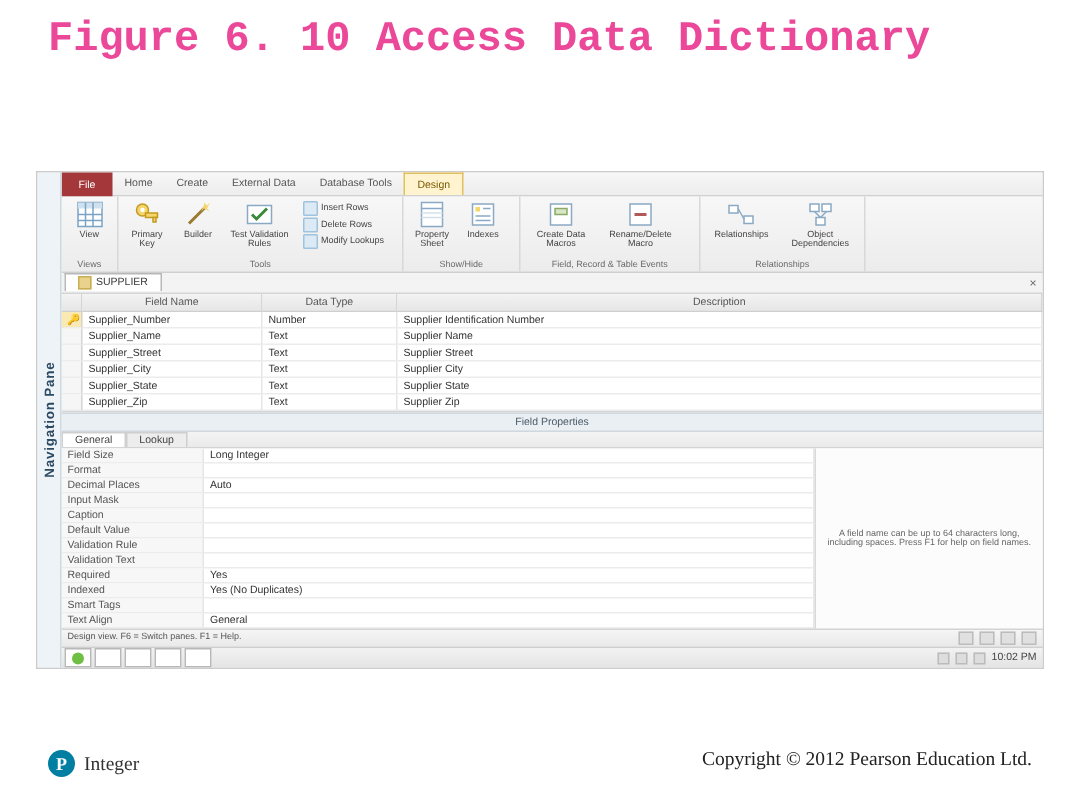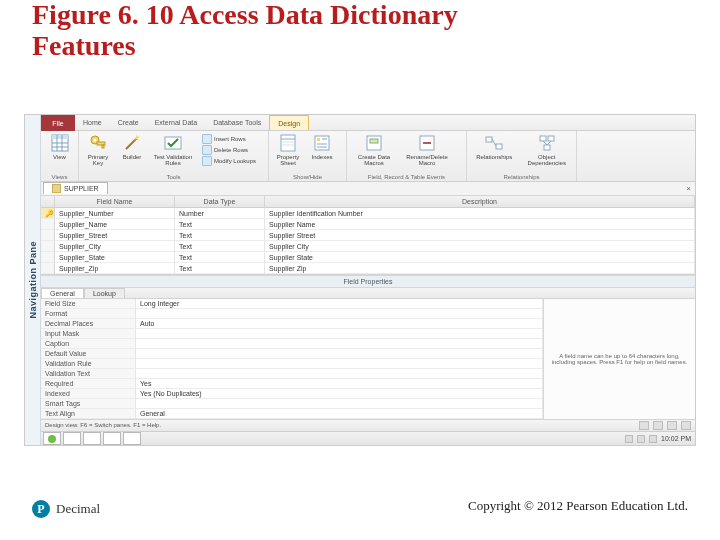--- a/index.html
+++ b/index.html
@@ -1,18 +1,18 @@
 <!DOCTYPE html>
 <html><head>
 <meta charset="utf-8">
 <style>
   * { box-sizing: border-box; margin: 0; padding: 0; }
   html, body { width: 720px; height: 540px; font-family: "Segoe UI", Tahoma, sans-serif; background: #fff; overflow: hidden; }
   .slide { width: 720px; height: 540px; position: relative; }
-  .title { position: absolute; left: 32px; top: 0; font-family: Liberation Serif, serif; font-size: 28px; font-weight: bold; color: #b91c1c; line-height: 1.1; }
+  .title { position: absolute; left: 32px; top: 12px; font-family: Liberation Mono, monospace; font-size: 28px; font-weight: bold; color: #ec4899; line-height: 1.1; }
   .app { position: absolute; left: 24px; top: 114px; width: 672px; height: 332px; border: 1px solid #ccc; background: #f3f3f3; font-size: 7px; color: #3a3a3a; }
   
   .ribbon-tabs { height: 16px; background: linear-gradient(#f7f7f7,#ededed); border-bottom: 1px solid #d0d0d0; display: flex; }
   .file-tab { width: 34px; height: 16px; background: #a4373a; color: #fff; display: flex; align-items: center; justify-content: center; font-size: 7px; }
   .tab { padding: 0 8px; display: flex; align-items: center; color: #555; font-size: 7px; }
   .tab.active { background: #fff4cf; border: 1px solid #e0c060; border-bottom: none; color: #7a5a00; }
   .ribbon-body { height: 58px; background: linear-gradient(#f7f7f7,#ececec); border-bottom: 1px solid #cfcfcf; display: flex; }
   .rgroup { border-right: 1px solid #d8d8d8; padding: 2px 4px 0 4px; display: flex; flex-direction: column; justify-content: space-between; }
   .rgroup .btns { display: flex; gap: 4px; }
   .bigbtn { width: 30px; display: flex; flex-direction: column; align-items: center; gap: 1px; }
@@ -66,21 +66,20 @@
   .plogo .pt { font-family: "Times New Roman", serif; font-size: 13px; color: #333; }
   .copyright { position: absolute; right: 32px; bottom: 26px; font-family: "Times New Roman", serif; font-size: 13px; color: #222; }
   svg { display:block; }
 </style>
 </head>
 <body>
 
 <div class="slide">
   <div class="title">
     <span>Figure 6. 10 Access Data Dictionary</span><br>
-    <span>Features</span>
   </div>
 
   <div class="app">
     <div class="navpane">
       <div class="vt">Navigation Pane</div>
     </div>
     <div class="appmain">
 
       <div class="ribbon-tabs">
         <div class="file-tab">File</div>
@@ -377,16 +376,16 @@
           <div class="tray"></div>
           <div class="tray"></div>
           <span>10:02 PM</span>
         </div>
       </div>
     </div>
   </div>
 
   <div class="plogo">
     <div class="pc">P</div>
-    <div class="pt">Decimal</div>
+    <div class="pt">Integer</div>
   </div>
   <div class="copyright">Copyright © 2012 Pearson Education Ltd.</div>
 </div>
 
 </body></html>

